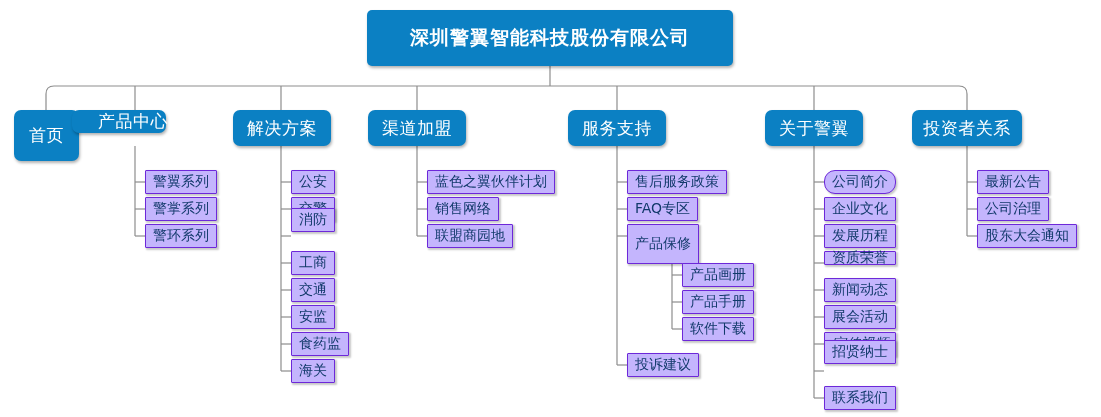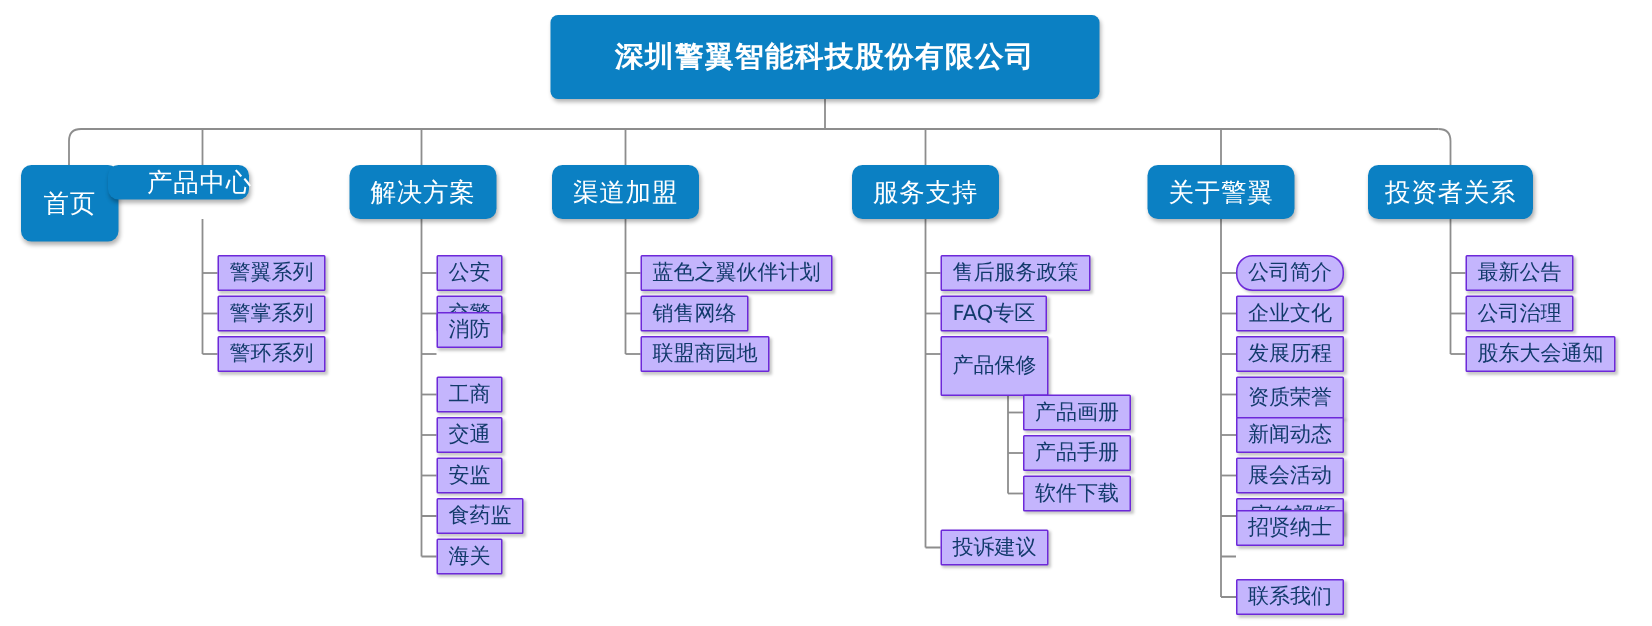--- a/index.html
+++ b/index.html
@@ -204,21 +204,21 @@
       </div>
       <div class="node leaf" style="left: 824px; top: 170px; height: 24px; border-radius: 11px;">
         <span class="txt">公司简介</span>
       </div>
       <div class="node leaf" style="left: 824px; top: 197px; height: 24px;">
         <span class="txt">企业文化</span>
       </div>
       <div class="node leaf" style="left: 824px; top: 224px; height: 24px;">
         <span class="txt">发展历程</span>
       </div>
-      <div class="node leaf" style="left: 824px; top: 251px; height: 28px;">
+      <div class="node leaf" style="left: 824px; top: 251px; height: 14px;">
         <span class="txt">资质荣誉</span>
       </div>
       <div class="node leaf" style="left: 824px; top: 278px; height: 24px;">
         <span class="txt">新闻动态</span>
       </div>
       <div class="node leaf" style="left: 824px; top: 305px; height: 24px;">
         <span class="txt">展会活动</span>
       </div>
       <div class="node leaf" style="left: 824px; top: 332px; height: 24px; font-style: italic;">
         <span class="txt">宣传视频</span>

